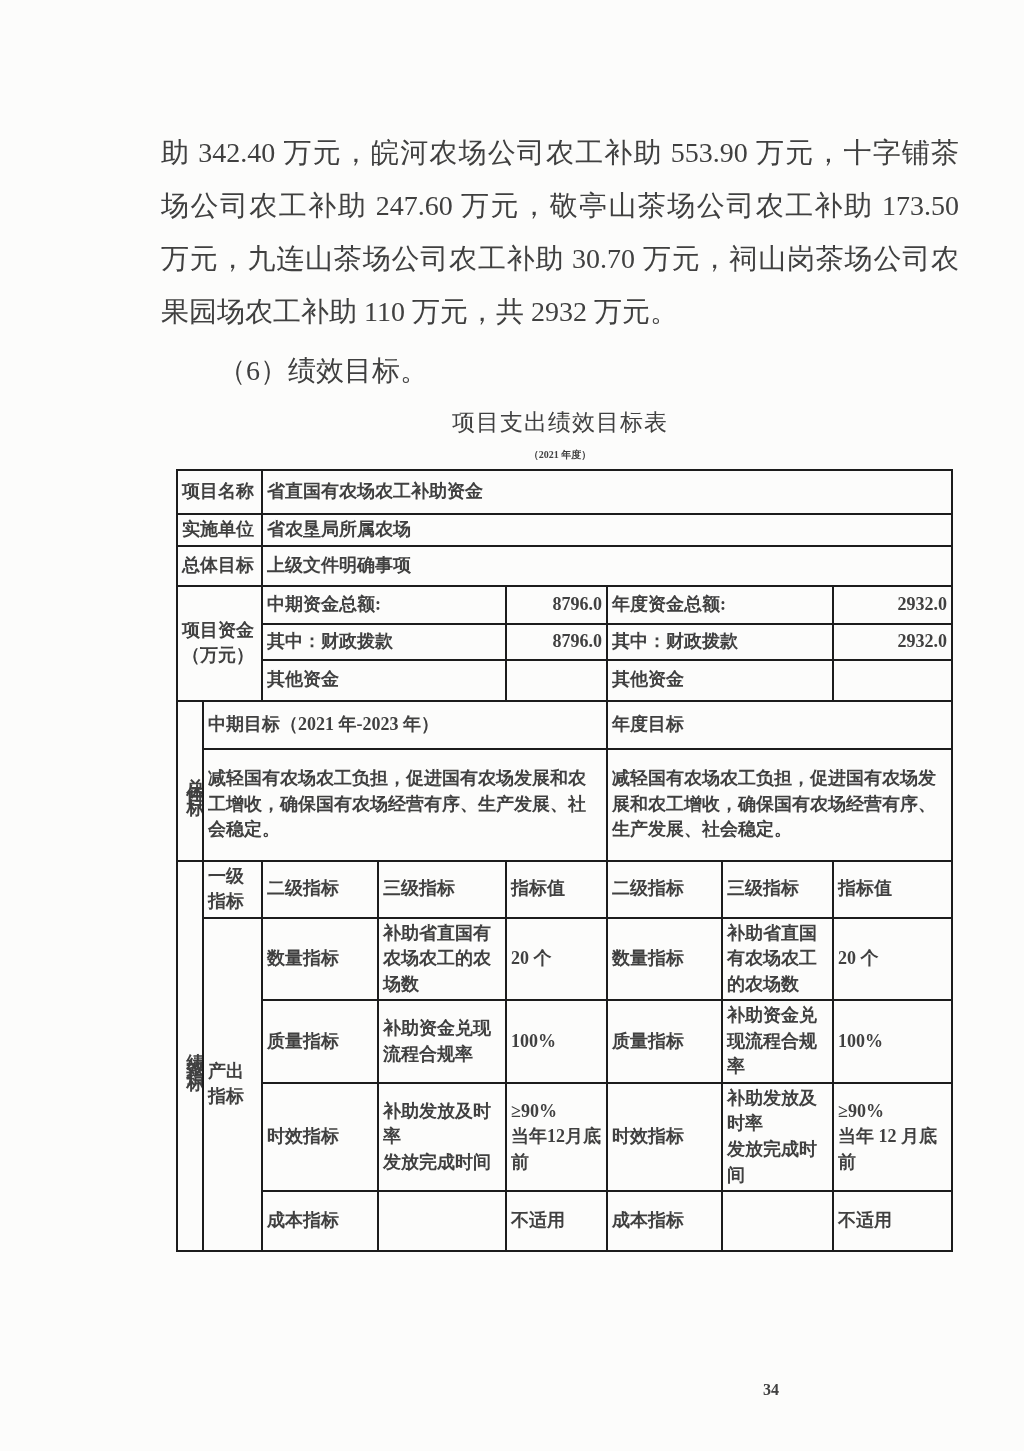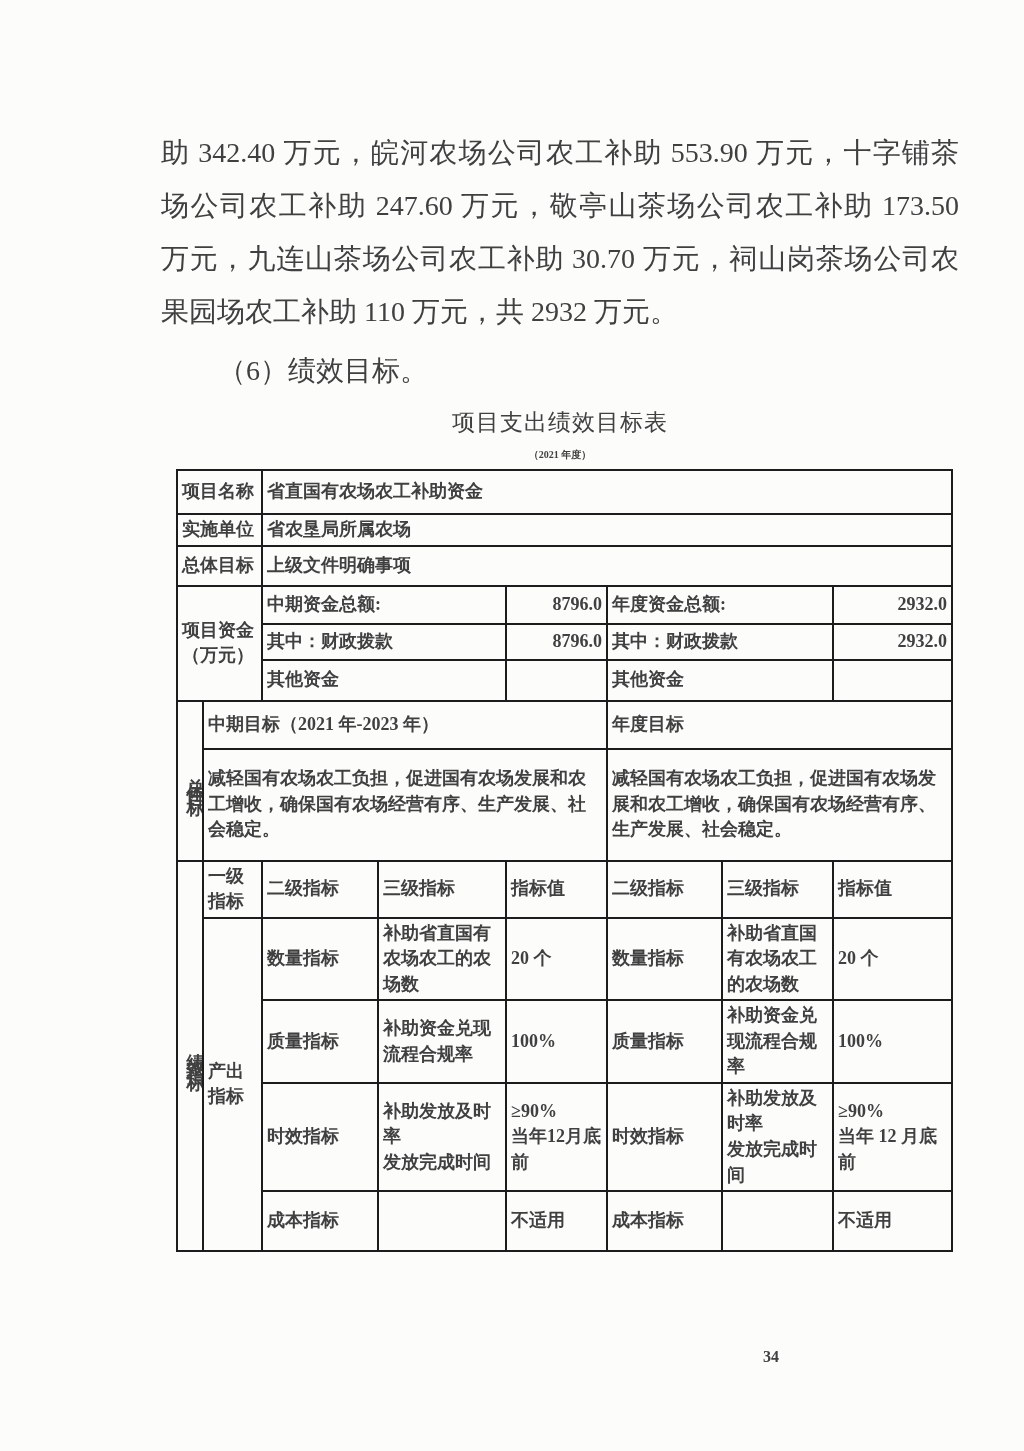--- a/index.html
+++ b/index.html
@@ -69,21 +69,21 @@
   td.vtop  { vertical-align: top; padding-top: 6px; }
   .vtext {
     writing-mode: vertical-lr;
     text-orientation: upright;
     letter-spacing: 7px;
     display: inline-block;
   }
   .pagenum {
     position: absolute;
     left: 763px;
-    top: 1348px;
+    top: 1381px;
     font-size: 16px;
     font-weight: bold;
   }
 </style>
 </head>
 <body>
 
 <div class="page">
   <div class="content">
 

